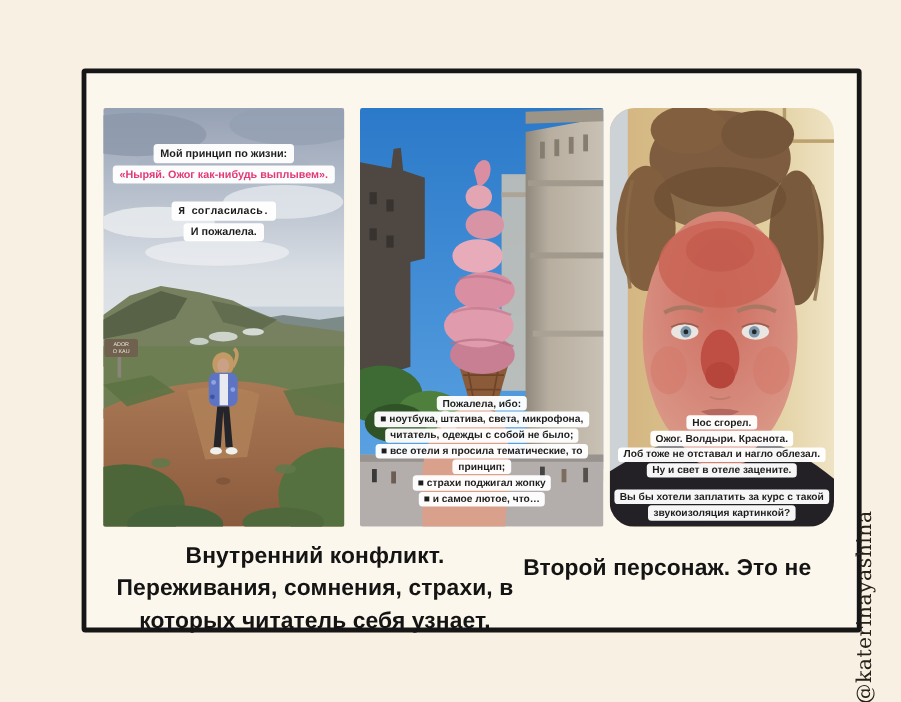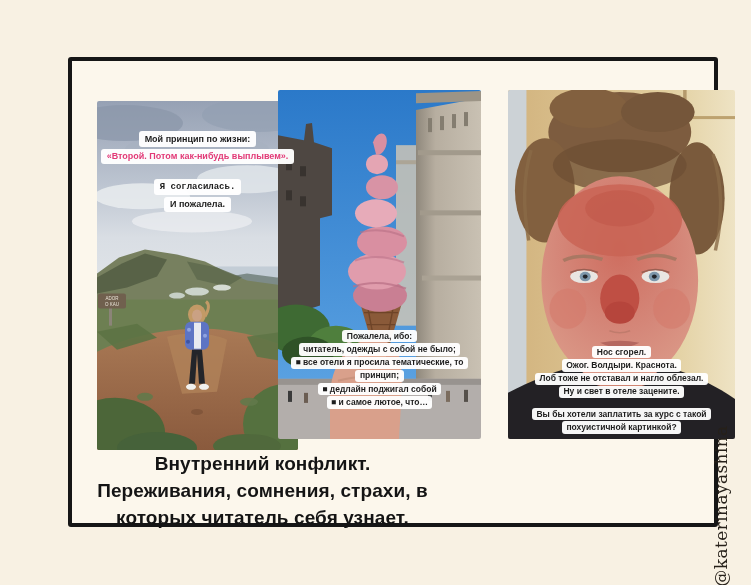--- a/index.html
+++ b/index.html
@@ -5,22 +5,22 @@
   html,body{margin:0;padding:0;}
   body{width:751px;height:585px;overflow:hidden;}
   .canvas{position:relative;width:751px;height:585px;background:#f8f1e3;
           font-family:"Liberation Sans",sans-serif;}
   .card{position:absolute;left:68px;top:57px;width:650px;height:470px;
         box-sizing:border-box;border:4px solid #161616;border-radius:3px;
         background:#fcf7ec;}
   .photo{position:absolute;top:29px;height:349px;border-radius:2px;overflow:hidden;}
   .photo svg{display:block;width:100%;height:100%;}
   .photo1{left:14px;width:201px;}
-  .photo2{left:206px;width:203px;}
-  .photo3{left:436px;width:227px;}
+  .photo2{left:228px;width:203px;}
+  .photo3{left:436px;width:187px;border-radius:21px;}
 
   .storytext{position:absolute;left:0;right:0;display:flex;flex-direction:column;
              align-items:center;z-index:3;}
   .pill{background:rgba(255,255,255,.96);border-radius:3px;color:#1d1d1d;
         font-weight:700;width:fit-content;white-space:nowrap;}
   .s1{top:30px;}
   .s1 .pill{font-size:9px;line-height:10.5px;padding:2.5px 6px;margin-bottom:2px;}
   .s1 .gap{margin-top:13px;font-family:Liberation Mono, monospace;}
   .pink{color:#e23a77;}
   .s2{top:240px;}
@@ -39,21 +39,21 @@
   .watermark span{transform:rotate(-90deg);white-space:nowrap;
                   font-family:"DejaVu Serif",serif;font-size:17px;color:#262019;
                   letter-spacing:.4px;}
 </style>
 </head>
 <body>
 
 <div class="canvas">
   <div class="card">
 
-    <figure class="photo photo1" style="margin:11px">
+    <figure class="photo photo1" style="margin:0">
       <svg viewBox="0 0 201 348" preserveAspectRatio="none">
         <defs>
           <linearGradient id="p1sky" x1="0" y1="0" x2="0" y2="1">
             <stop offset="0" stop-color="#96a1b4"></stop>
               <stop offset=".4" stop-color="#bdc5d1"></stop>
             <stop offset=".65" stop-color="#d9dee4"></stop>
               <stop offset="1" stop-color="#e3e7ea"></stop>
           </linearGradient>
           <linearGradient id="p1dirt" x1="0" y1="0" x2="0" y2="1">
             <stop offset="0" stop-color="#a97955"></stop>
@@ -102,21 +102,21 @@
           <circle cx="92" cy="228" r="2" fill="#8fa3e0"></circle>
           <circle cx="108" cy="234" r="2" fill="#8fa3e0"></circle>
           <circle cx="91" cy="240" r="2" fill="#3d54a5"></circle>
           <path d="M95,248 L92,282 L98,282 L100,252 L102,282 L108,282 L105,248 Z" fill="#23252a"></path>
           <ellipse cx="94" cy="285" rx="5" ry="3" fill="#f0f0ee"></ellipse>
           <ellipse cx="107" cy="285" rx="5" ry="3" fill="#f0f0ee"></ellipse>
         </g>
       </svg>
       <div class="storytext s1">
         <span class="pill">Мой принцип по жизни:</span>
-        <span class="pill pink">«Второй. Потом как-нибудь выплывем».</span>
+        <span class="pill pink">«Ныряй. Ожог как-нибудь выплывем».</span>
         <span class="pill gap">Я согласилась.</span>
         <span class="pill">И пожалела.</span>
       </div>
     </figure>
 
     <figure class="photo photo2" style="margin:0">
       <svg viewBox="0 0 203 348" preserveAspectRatio="none">
         <defs>
           <linearGradient id="p2sky" x1="0" y1="0" x2="0" y2="1">
             <stop offset="0" stop-color="#2b79c9"></stop>
@@ -173,24 +173,25 @@
         </g>
         <g>
           <path d="M52,348 L52,308 C52,280 64,260 80,252 C94,246 112,248 119,260 C126,272 124,300 121,348 Z" fill="#d9a08b"></path>
           <path d="M70,262 C80,254 98,252 108,258 L108,272 C96,266 80,266 72,272 Z" fill="#e3af99"></path>
           <ellipse cx="73" cy="262" rx="7" ry="11" fill="#e6cfc8" transform="rotate(-18 73 262)"></ellipse>
           <path d="M60,290 Q90,282 118,290" stroke="#c08a74" stroke-width="2" fill="none" opacity=".6"></path>
         </g>
       </svg>
       <div class="storytext s2">
         <span class="pill">Пожалела, ибо:</span>
+        <span class="pill">■ ноутбука, штатива, света, микрофона,</span>
         <span class="pill">читатель, одежды с собой не было;</span>
         <span class="pill">■ все отели я просила тематические, то</span>
         <span class="pill">принцип;</span>
-        <span class="pill">■ дедлайн поджигал собой</span>
+        <span class="pill">■ страхи поджигал жопку</span>
         <span class="pill">■ и самое лютое, что…</span>
       </div>
     </figure>
 
     <figure class="photo photo3" style="margin:0">
       <svg viewBox="0 0 197 348" preserveAspectRatio="none">
         <defs>
           <linearGradient id="p3bg" x1="0" y1="0" x2="1" y2="0">
             <stop offset="0" stop-color="#d2b37e"></stop>
               <stop offset=".7" stop-color="#e2cf9f"></stop>
@@ -241,29 +242,30 @@
         <path d="M88,240 Q97,244 106,240" stroke="#c07b6c" stroke-width="1.5" fill="none"></path>
       </svg>
       <div class="storytext s3a">
         <span class="pill">Нос сгорел.</span>
         <span class="pill">Ожог. Волдыри. Краснота.</span>
         <span class="pill">Лоб тоже не отставал и нагло облезал.</span>
         <span class="pill">Ну и свет в отеле зацените.</span>
       </div>
       <div class="storytext s3b">
         <span class="pill">Вы бы хотели заплатить за курс с такой</span>
-        <span class="pill">похуистичной картинкой?</span>
+        <span class="pill">звукоизоляция картинкой?</span>
       </div>
     </figure>
 
     <div class="caption caption-left">
       <div>Внутренний конфликт.</div>
       <div>Переживания, сомнения, страхи, в</div>
       <div>которых читатель себя узнает.</div>
     </div>
     <div class="caption caption-right">
+      <div>Второй персонаж. Это не</div>
     </div>
   </div>
 
   <div class="watermark">
     <span>@katerinayashina</span>
   </div>
 </div>
 
 </body></html>

